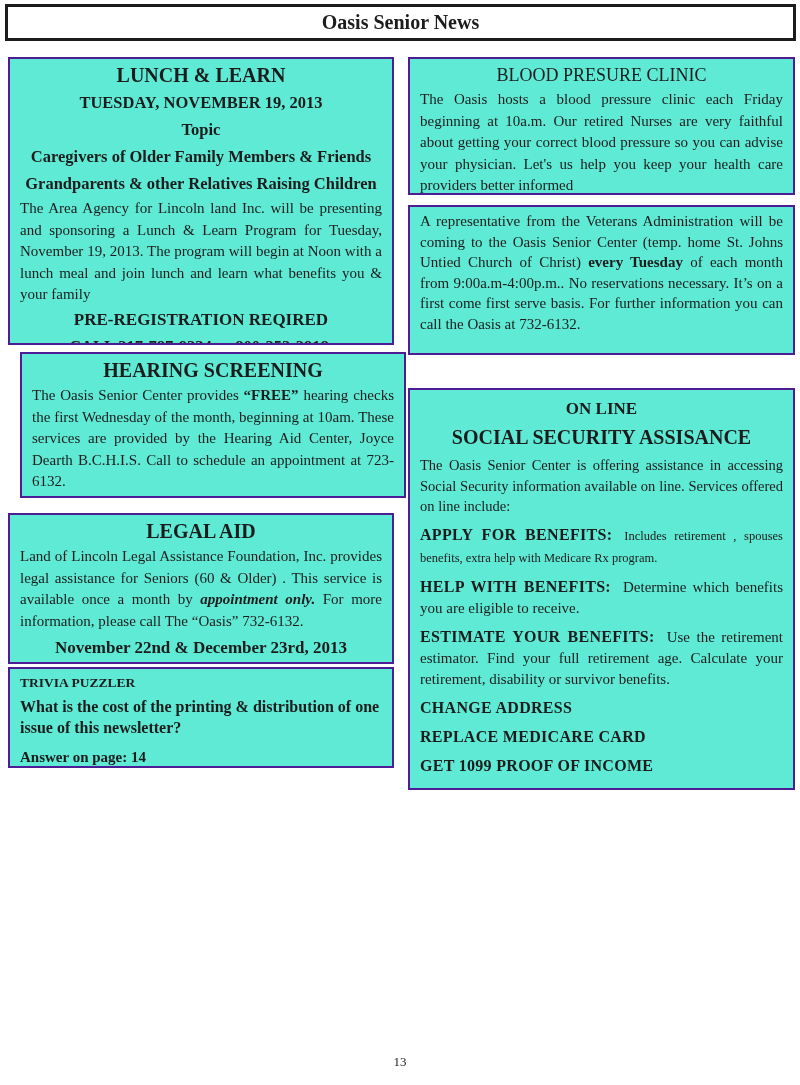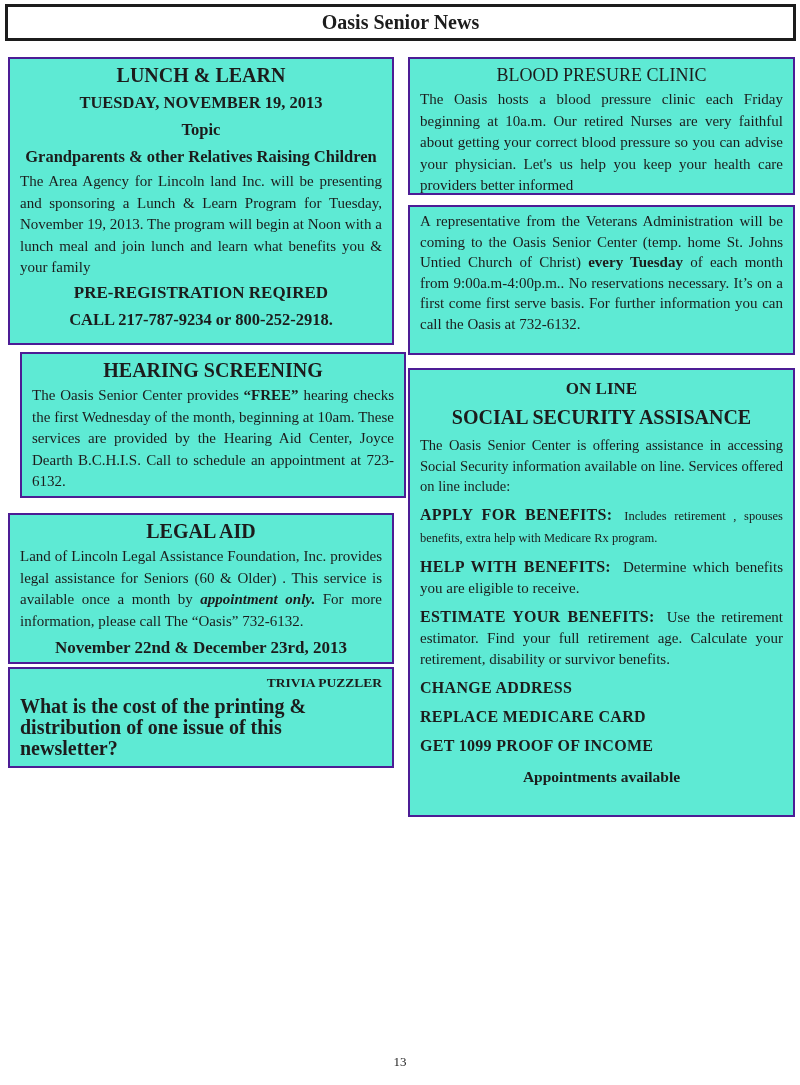--- a/index.html
+++ b/index.html
@@ -29,35 +29,35 @@
 
   
   .lunch-box   { left: 8px; top: 57px;  width: 386px; height: 288px; }
   .hearing-box { left: 20px; top: 352px; width: 386px; height: 146px; }
   .legal-box   { left: 8px; top: 513px; width: 386px; height: 151px; }
   .trivia-box  { left: 8px; top: 667px; width: 386px; height: 101px; }
 
   
   .blood-box    { left: 408px; top: 57px;  width: 387px; height: 138px; }
   .veterans-box { left: 408px; top: 205px; width: 387px; height: 150px; }
-  .online-box   { left: 408px; top: 368px; width: 387px; height: 449px; }
+  .online-box   { left: 408px; top: 388px; width: 387px; height: 402px; }
 
   .sec-title { text-align: center; font-weight: bold; font-size: 20px; line-height: 27px; }
   .sec-title-sm { text-align: center; font-weight: normal; font-size: 18px; line-height: 26px; }
   .sub-line { text-align: center; font-weight: bold; font-size: 16.5px; line-height: 27px; }
   .body-text { font-size: 15px; line-height: 21.5px; text-align: justify; margin-top: 1px; }
   .center-bold { text-align: center; font-weight: bold; font-size: 17px; line-height: 27px; }
   .center-bold-sm { text-align: center; font-weight: bold; font-size: 16.5px; line-height: 27px; }
   .inline-bold { font-weight: bold; }
   .inline-bold-italic { font-weight: bold; font-style: italic; }
 
   .legal-dates { text-align: center; font-weight: bold; font-size: 17px; line-height: 32px; }
 
-  .trivia-title { text-align: right; font-weight: bold; font-size: 13.5px; line-height: 22px; }
-  .trivia-q { font-weight: bold; font-size: 20px; line-height: 21px; margin-top: 2px; }
+  .trivia-title { text-align: left; font-weight: bold; font-size: 13.5px; line-height: 22px; }
+  .trivia-q { font-weight: bold; font-size: 16px; line-height: 21px; margin-top: 2px; }
   .trivia-a { font-weight: bold; font-size: 15px; line-height: 21px; margin-top: 9px; }
 
   .veterans-box .body-text { line-height: 20.5px; }
 
   .online-title1 { text-align: center; font-weight: bold; font-size: 17px; line-height: 26px; margin-top: 3px; }
   .online-title2 { text-align: center; font-weight: bold; font-size: 20px; line-height: 31px; }
   .online-intro { font-size: 14.5px; line-height: 20.5px; text-align: justify; margin-top: 2px; }
   .svc { font-size: 15px; line-height: 21px; margin-top: 7px; text-align: justify; }
   .svc-label { font-weight: bold; font-size: 16px; letter-spacing: 0.3px; margin-right: 12px; }
   .svc-desc-small { font-size: 12.5px; }
@@ -72,20 +72,21 @@
 <body>
 
 <div class="header-box">
   <div class="page-title">Oasis Senior News</div>
 </div>
 
 <div class="box lunch-box">
   <div class="sec-title">LUNCH &amp; LEARN</div>
   <div class="sub-line">TUESDAY, NOVEMBER 19, 2013</div>
   <div class="sub-line">Topic</div>
+  <div class="sub-line">Caregivers of Older Family Members &amp; Friends</div>
   <div class="sub-line">Grandparents &amp; other Relatives Raising Children</div>
   <p class="body-text">The Area Agency for Lincoln land Inc. will be presenting and sponsoring a Lunch &amp; Learn Program for Tuesday, November 19, 2013.  The program will begin at Noon with a lunch meal and join lunch and learn what benefits you &amp; your family</p>
   <div class="center-bold">PRE-REGISTRATION REQIRED</div>
   <div class="center-bold-sm">CALL 217-787-9234 or 800-252-2918.</div>
 </div>
 
 <div class="box hearing-box">
   <div class="sec-title">HEARING SCREENING</div>
   <p class="body-text"><span>The Oasis Senior Center provides </span><span class="inline-bold">“FREE”</span><span> hearing checks the first Wednesday of the month, beginning at 10am. These services are provided by the Hearing Aid Center, Joyce Dearth B.C.H.I.S.  Call to  schedule an appointment at 723-6132.</span></p>
 </div>

